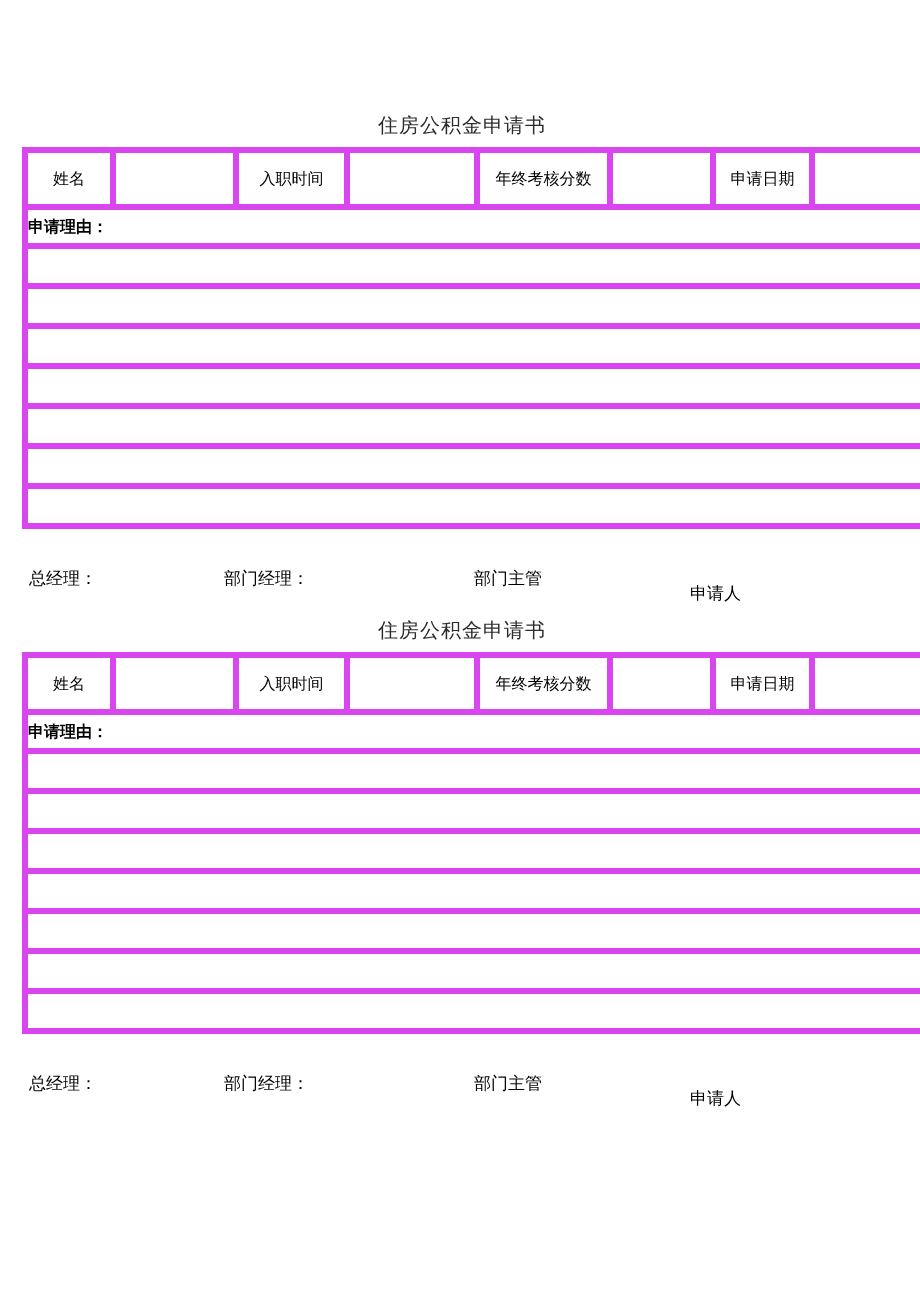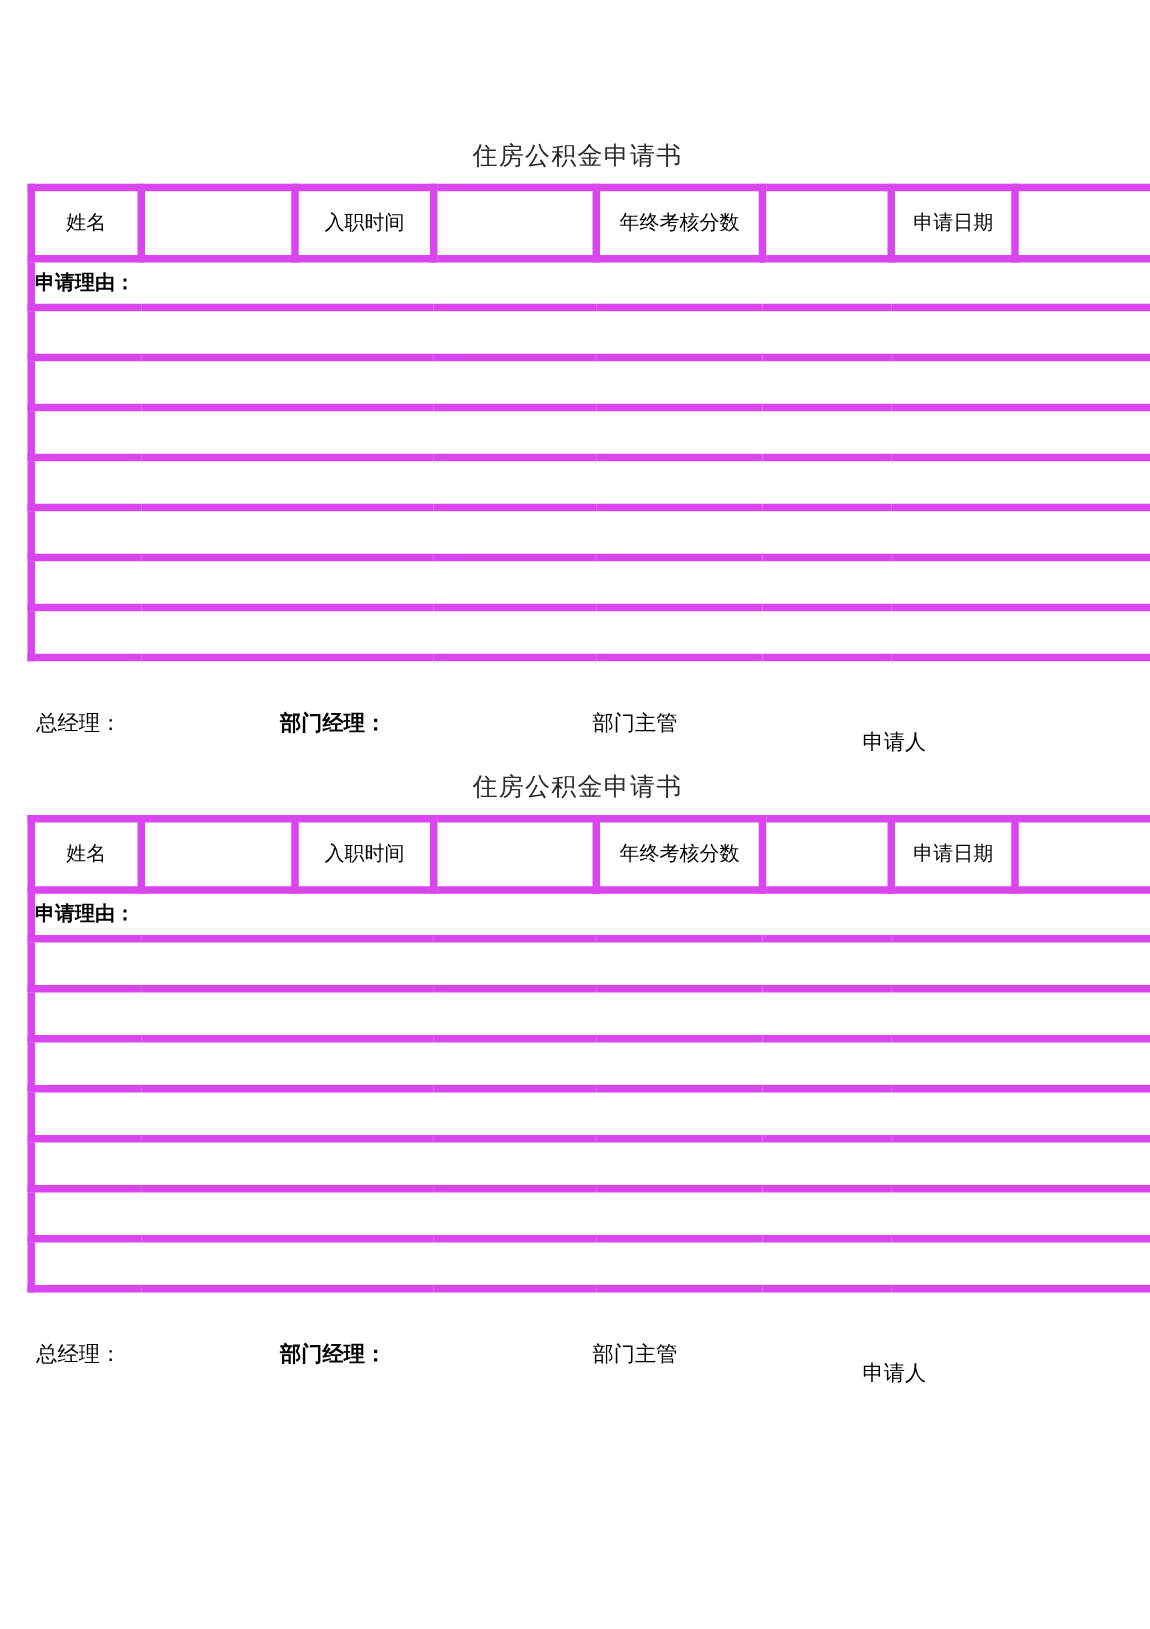--- a/index.html
+++ b/index.html
@@ -92,21 +92,21 @@
     font-size: 17px;
     white-space: nowrap;
   }
   .signature-row span.sig {
     position: absolute;
     top: 16px;
     line-height: 28px;
     text-align: center;
   }
   .sig-gm    { left: 29px; }
-  .sig-dm    { left: 224px; font-weight: bold; }
+  .sig-dm    { left: 224px; }
   .sig-ds    { left: 474px; }
   .sig-ap    { left: 690px; margin-top: 15px; }
 </style>
 </head>
 <body>
 
 <div class="page">
 
   <div class="form-block" style="top:112px;">
 

